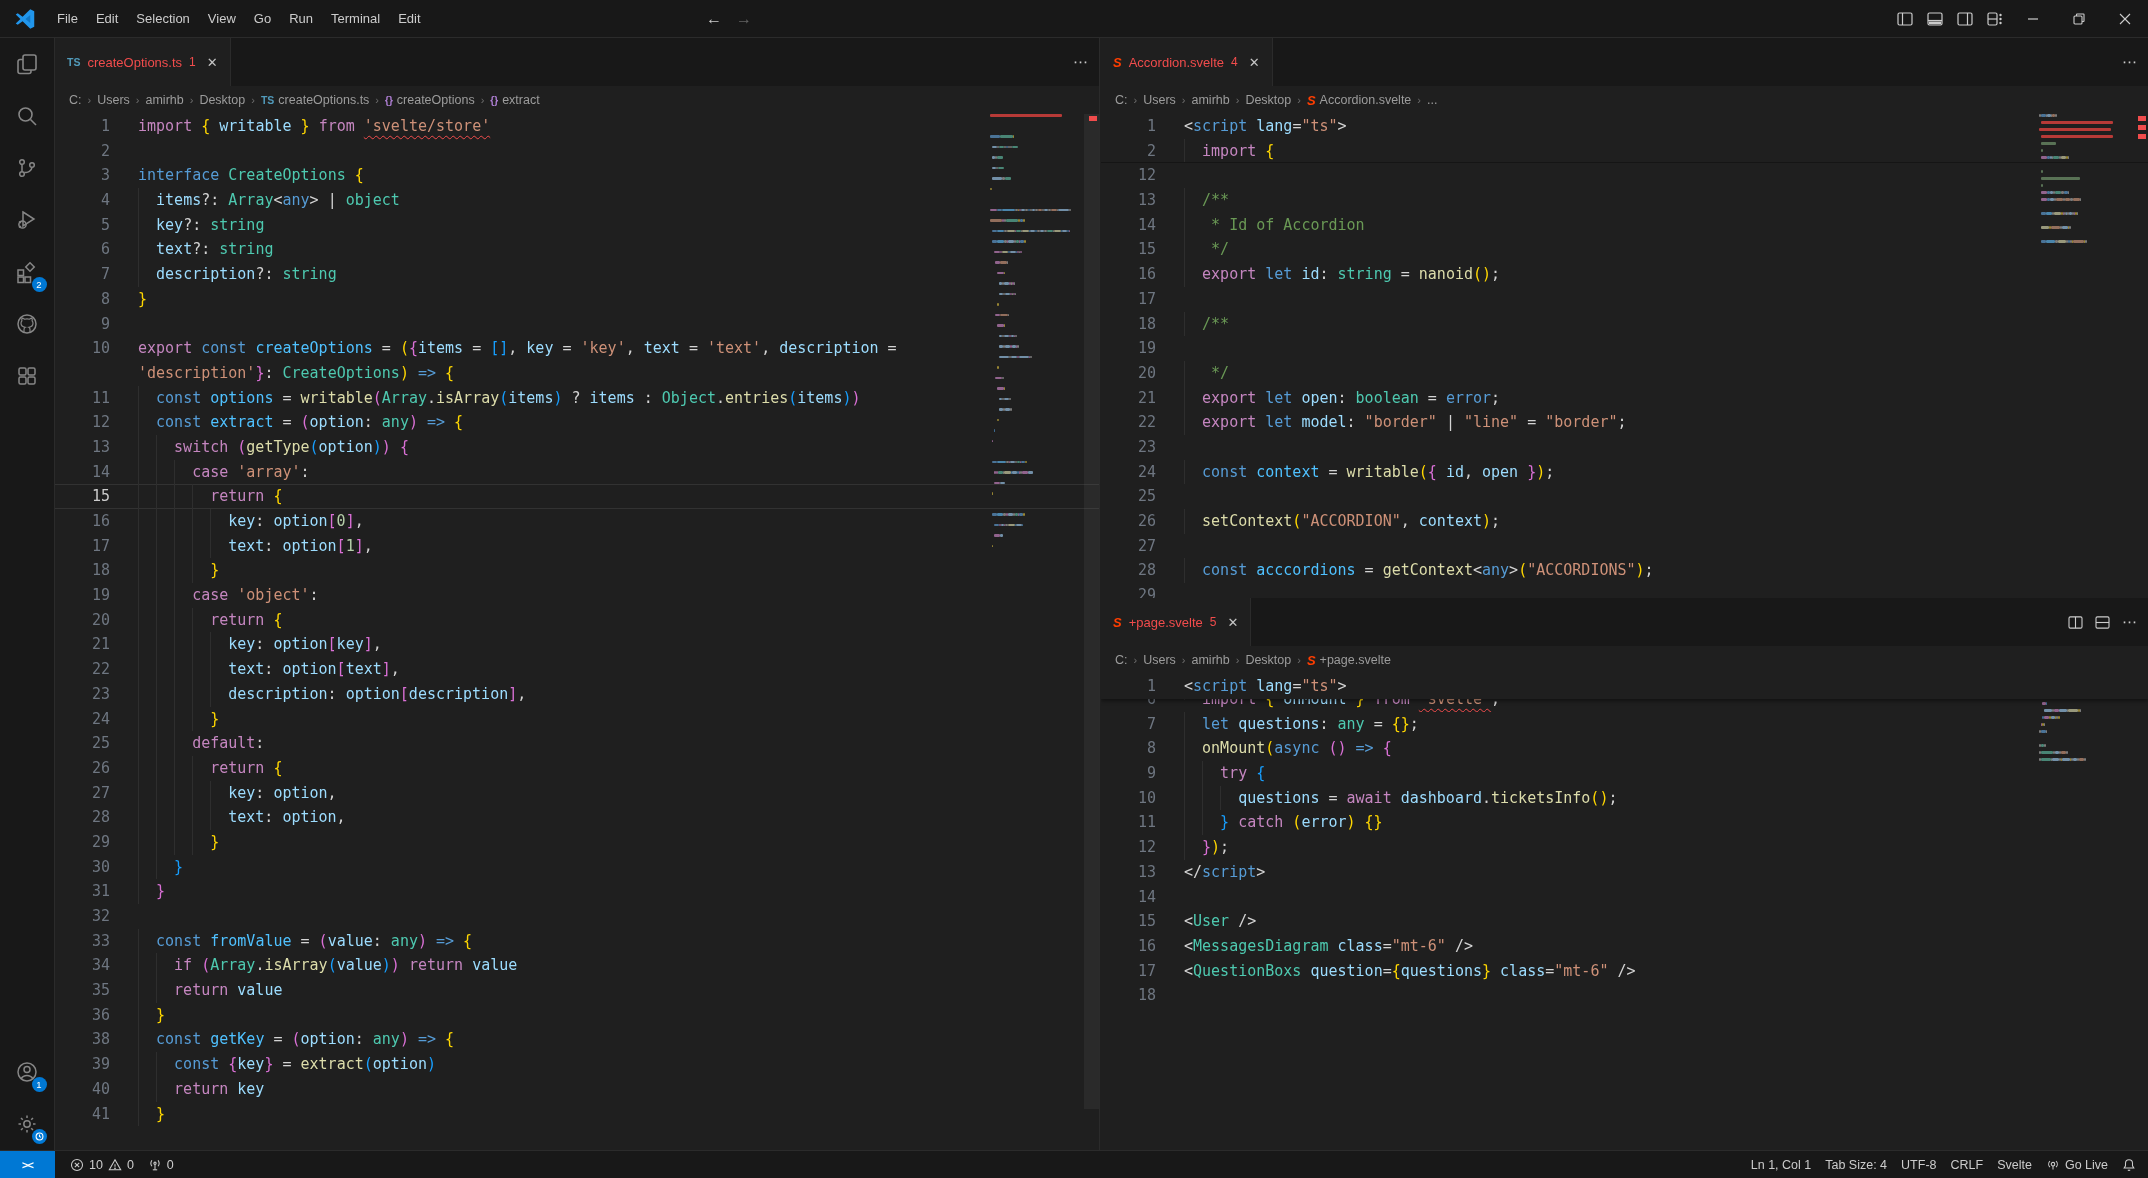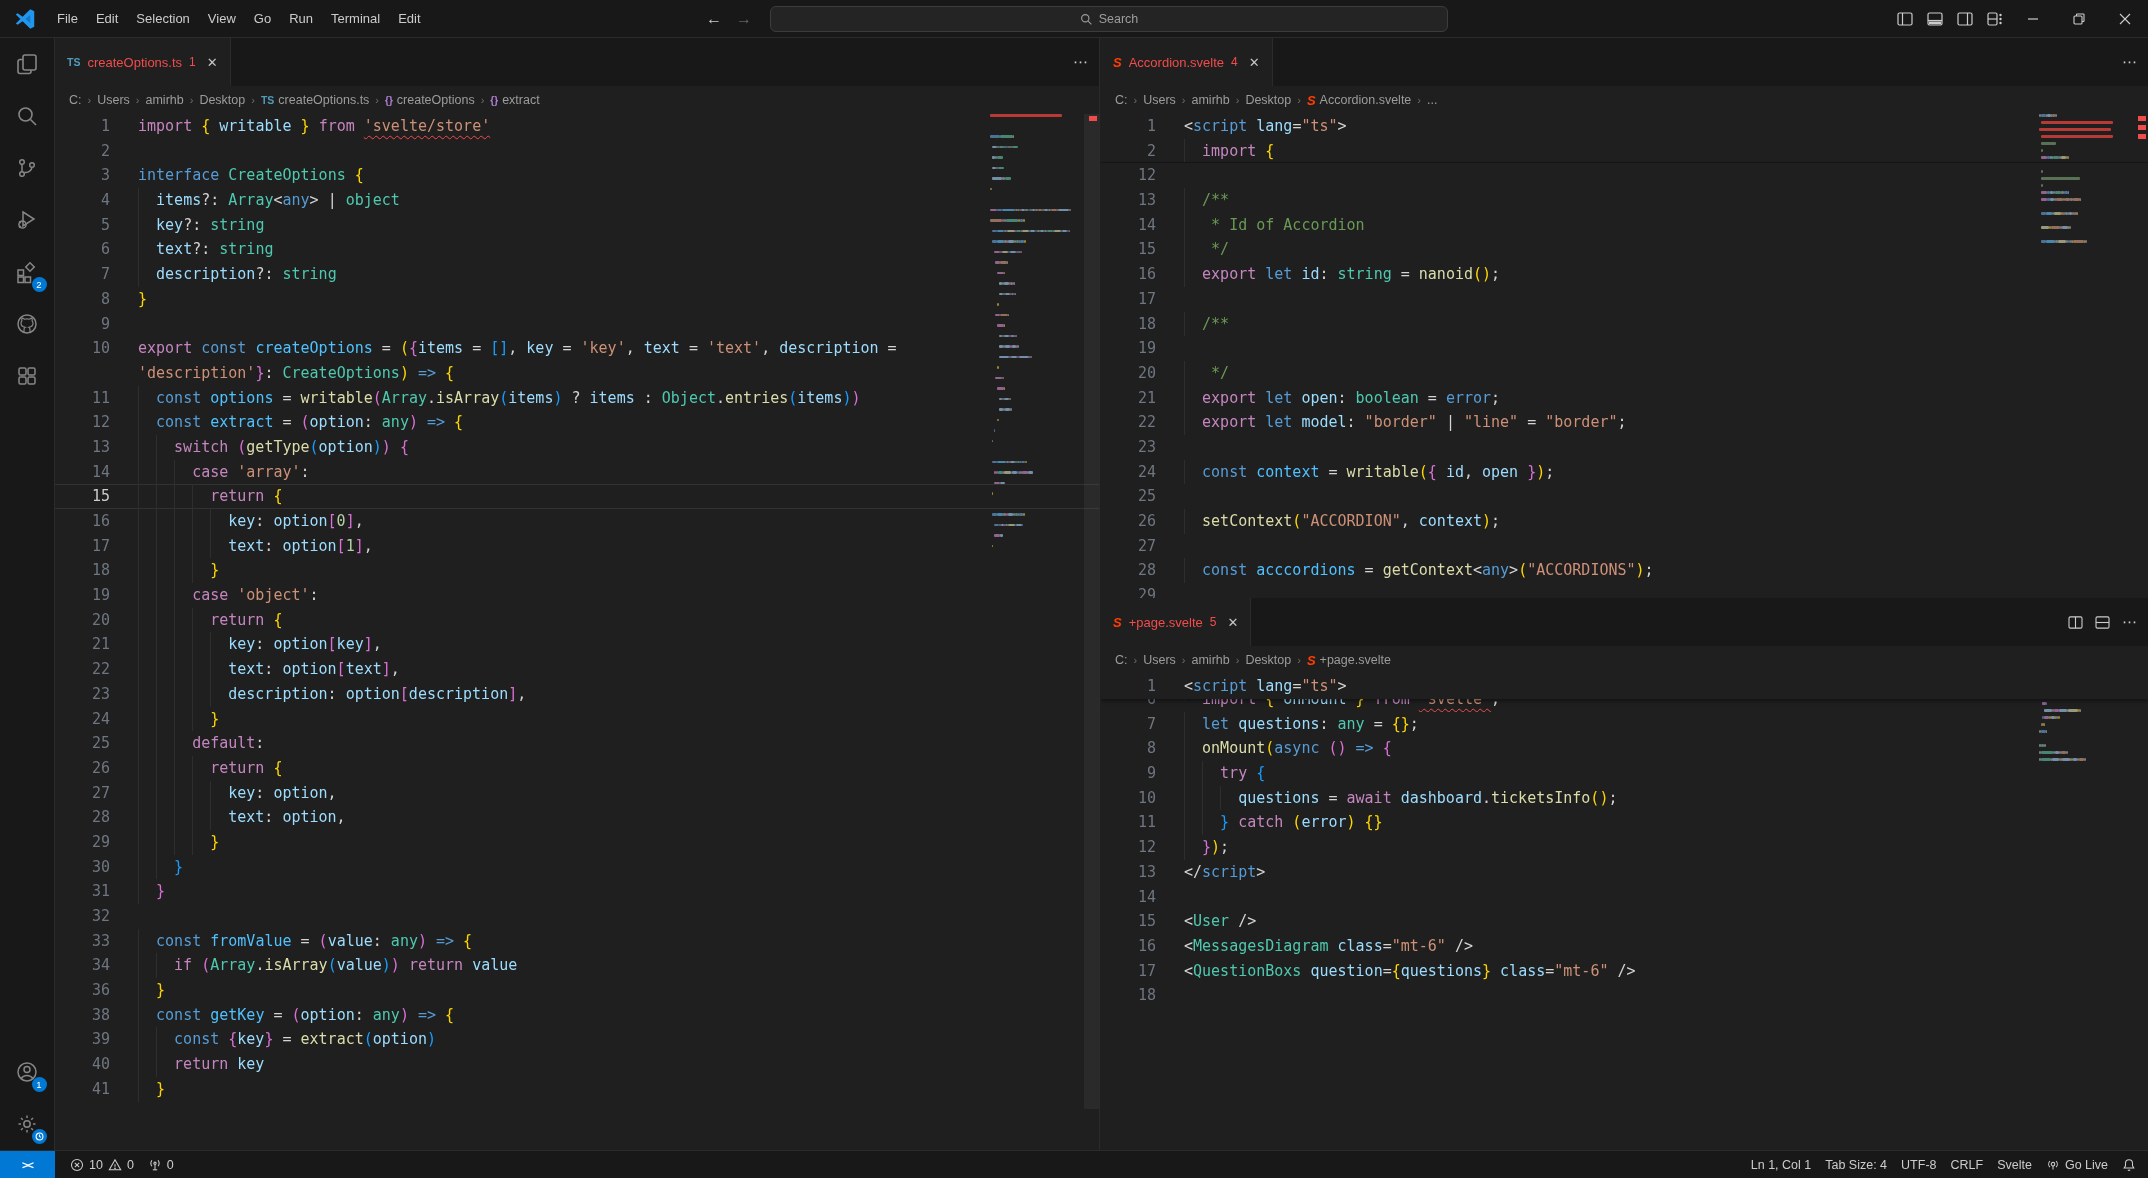--- a/index.html
+++ b/index.html
@@ -107,27 +107,20 @@
       <div class="menu-item">Selection</div>
       <div class="menu-item">View</div>
       <div class="menu-item">Go</div>
       <div class="menu-item">Run</div>
       <div class="menu-item">Terminal</div>
       <div class="menu-item">Edit</div>
     </div>
   <div class="nav-arrows">
     <span class="nav-back">←</span>
     <span class="nav-fwd">→</span>
-  </div>
-  <div class="search-box">
-    <svg width="13" height="13" viewBox="0 0 16 16" fill="none" stroke="#9d9d9d" stroke-width="1.4">
-        <circle cx="6.5" cy="6.5" r="4.5"></circle>
-        <line x1="10" y1="10" x2="14" y2="14"></line>
-      </svg>
-    <span>Search</span>
   </div>
   <div class="win-icons">
     <span class="layout-ic">
       <svg width="16" height="14" viewBox="0 0 16 14" fill="none" stroke="#cccccc" stroke-width="1.2">
           <rect x="1" y="1" width="14" height="12" rx="1.5"></rect>
           <line x1="5.5" y1="1" x2="5.5" y2="13"></line>
         </svg>
       </span>
     <span class="layout-ic">
       <svg width="16" height="14" viewBox="0 0 16 14" fill="none" stroke="#cccccc" stroke-width="1.2">
@@ -320,20 +313,21 @@
         <div class="row"><div class="ln">25</div><div class="ct"><span class="ind">  </span><span class="ind">  </span><span class="ind">  </span><span class="tk-kw">default</span><span class="tk-pun">:</span></div></div>
         <div class="row"><div class="ln">26</div><div class="ct"><span class="ind">  </span><span class="ind">  </span><span class="ind">  </span><span class="ind">  </span><span class="tk-kw">return </span><span class="tk-b1">{</span></div></div>
         <div class="row"><div class="ln">27</div><div class="ct"><span class="ind">  </span><span class="ind">  </span><span class="ind">  </span><span class="ind">  </span><span class="ind">  </span><span class="tk-var">key</span><span class="tk-pun">: </span><span class="tk-var">option</span><span class="tk-pun">,</span></div></div>
         <div class="row"><div class="ln">28</div><div class="ct"><span class="ind">  </span><span class="ind">  </span><span class="ind">  </span><span class="ind">  </span><span class="ind">  </span><span class="tk-var">text</span><span class="tk-pun">: </span><span class="tk-var">option</span><span class="tk-pun">,</span></div></div>
         <div class="row"><div class="ln">29</div><div class="ct"><span class="ind">  </span><span class="ind">  </span><span class="ind">  </span><span class="ind">  </span><span class="tk-b1">}</span></div></div>
         <div class="row"><div class="ln">30</div><div class="ct"><span class="ind">  </span><span class="ind">  </span><span class="tk-b3">}</span></div></div>
         <div class="row"><div class="ln">31</div><div class="ct"><span class="ind">  </span><span class="tk-b2">}</span></div></div>
         <div class="row"><div class="ln">32</div><div class="ct"></div></div>
         <div class="row"><div class="ln">33</div><div class="ct"><span class="ind">  </span><span class="tk-kw2">const </span><span class="tk-cvar">fromValue</span><span class="tk-pun"> = </span><span class="tk-b2">(</span><span class="tk-var">value</span><span class="tk-pun">: </span><span class="tk-type">any</span><span class="tk-b2">)</span><span class="tk-kw2"> =&gt; </span><span class="tk-b1">{</span></div></div>
         <div class="row"><div class="ln">34</div><div class="ct"><span class="ind">  </span><span class="ind">  </span><span class="tk-kw">if </span><span class="tk-b2">(</span><span class="tk-type">Array</span><span class="tk-pun">.</span><span class="tk-fn">isArray</span><span class="tk-b3">(</span><span class="tk-var">value</span><span class="tk-b3">)</span><span class="tk-b2">)</span><span class="tk-pun"> </span><span class="tk-kw">return </span><span class="tk-var">value</span></div></div>
+        <div class="row"><div class="ln">35</div><div class="ct"><span class="ind">  </span><span class="ind">  </span><span class="tk-kw">return </span><span class="tk-var">value</span></div></div>
         <div class="row"><div class="ln">36</div><div class="ct"><span class="ind">  </span><span class="tk-b1">}</span></div></div>
         <div class="row"><div class="ln">38</div><div class="ct"><span class="ind">  </span><span class="tk-kw2">const </span><span class="tk-cvar">getKey</span><span class="tk-pun"> = </span><span class="tk-b2">(</span><span class="tk-var">option</span><span class="tk-pun">: </span><span class="tk-type">any</span><span class="tk-b2">)</span><span class="tk-kw2"> =&gt; </span><span class="tk-b1">{</span></div></div>
         <div class="row"><div class="ln">39</div><div class="ct"><span class="ind">  </span><span class="ind">  </span><span class="tk-kw2">const </span><span class="tk-b2">{</span><span class="tk-var">key</span><span class="tk-b2">}</span><span class="tk-pun"> = </span><span class="tk-fn">extract</span><span class="tk-b3">(</span><span class="tk-var">option</span><span class="tk-b3">)</span></div></div>
         <div class="row"><div class="ln">40</div><div class="ct"><span class="ind">  </span><span class="ind">  </span><span class="tk-kw">return </span><span class="tk-var">key</span></div></div>
         <div class="row"><div class="ln">41</div><div class="ct"><span class="ind">  </span><span class="tk-b1">}</span></div></div>
       </div>
       <div class="minimap">
         <div class="mini-row" style="height: 10.5px;"><span class="mini-seg mini-err" style="width: 72px;"></span></div>
         <div class="mini-row" style="height: 10.5px;"></div>
         <div class="mini-row" style="height: 10.5px;"><span class="mini-seg" style="width: 9.5px; background: rgb(90, 144, 192);"></span><span class="mini-seg" style="width: 13.3px; background: rgb(88, 168, 147);"></span><span class="mini-seg" style="width: 1.5px; background: rgb(192, 168, 58);"></span></div>

